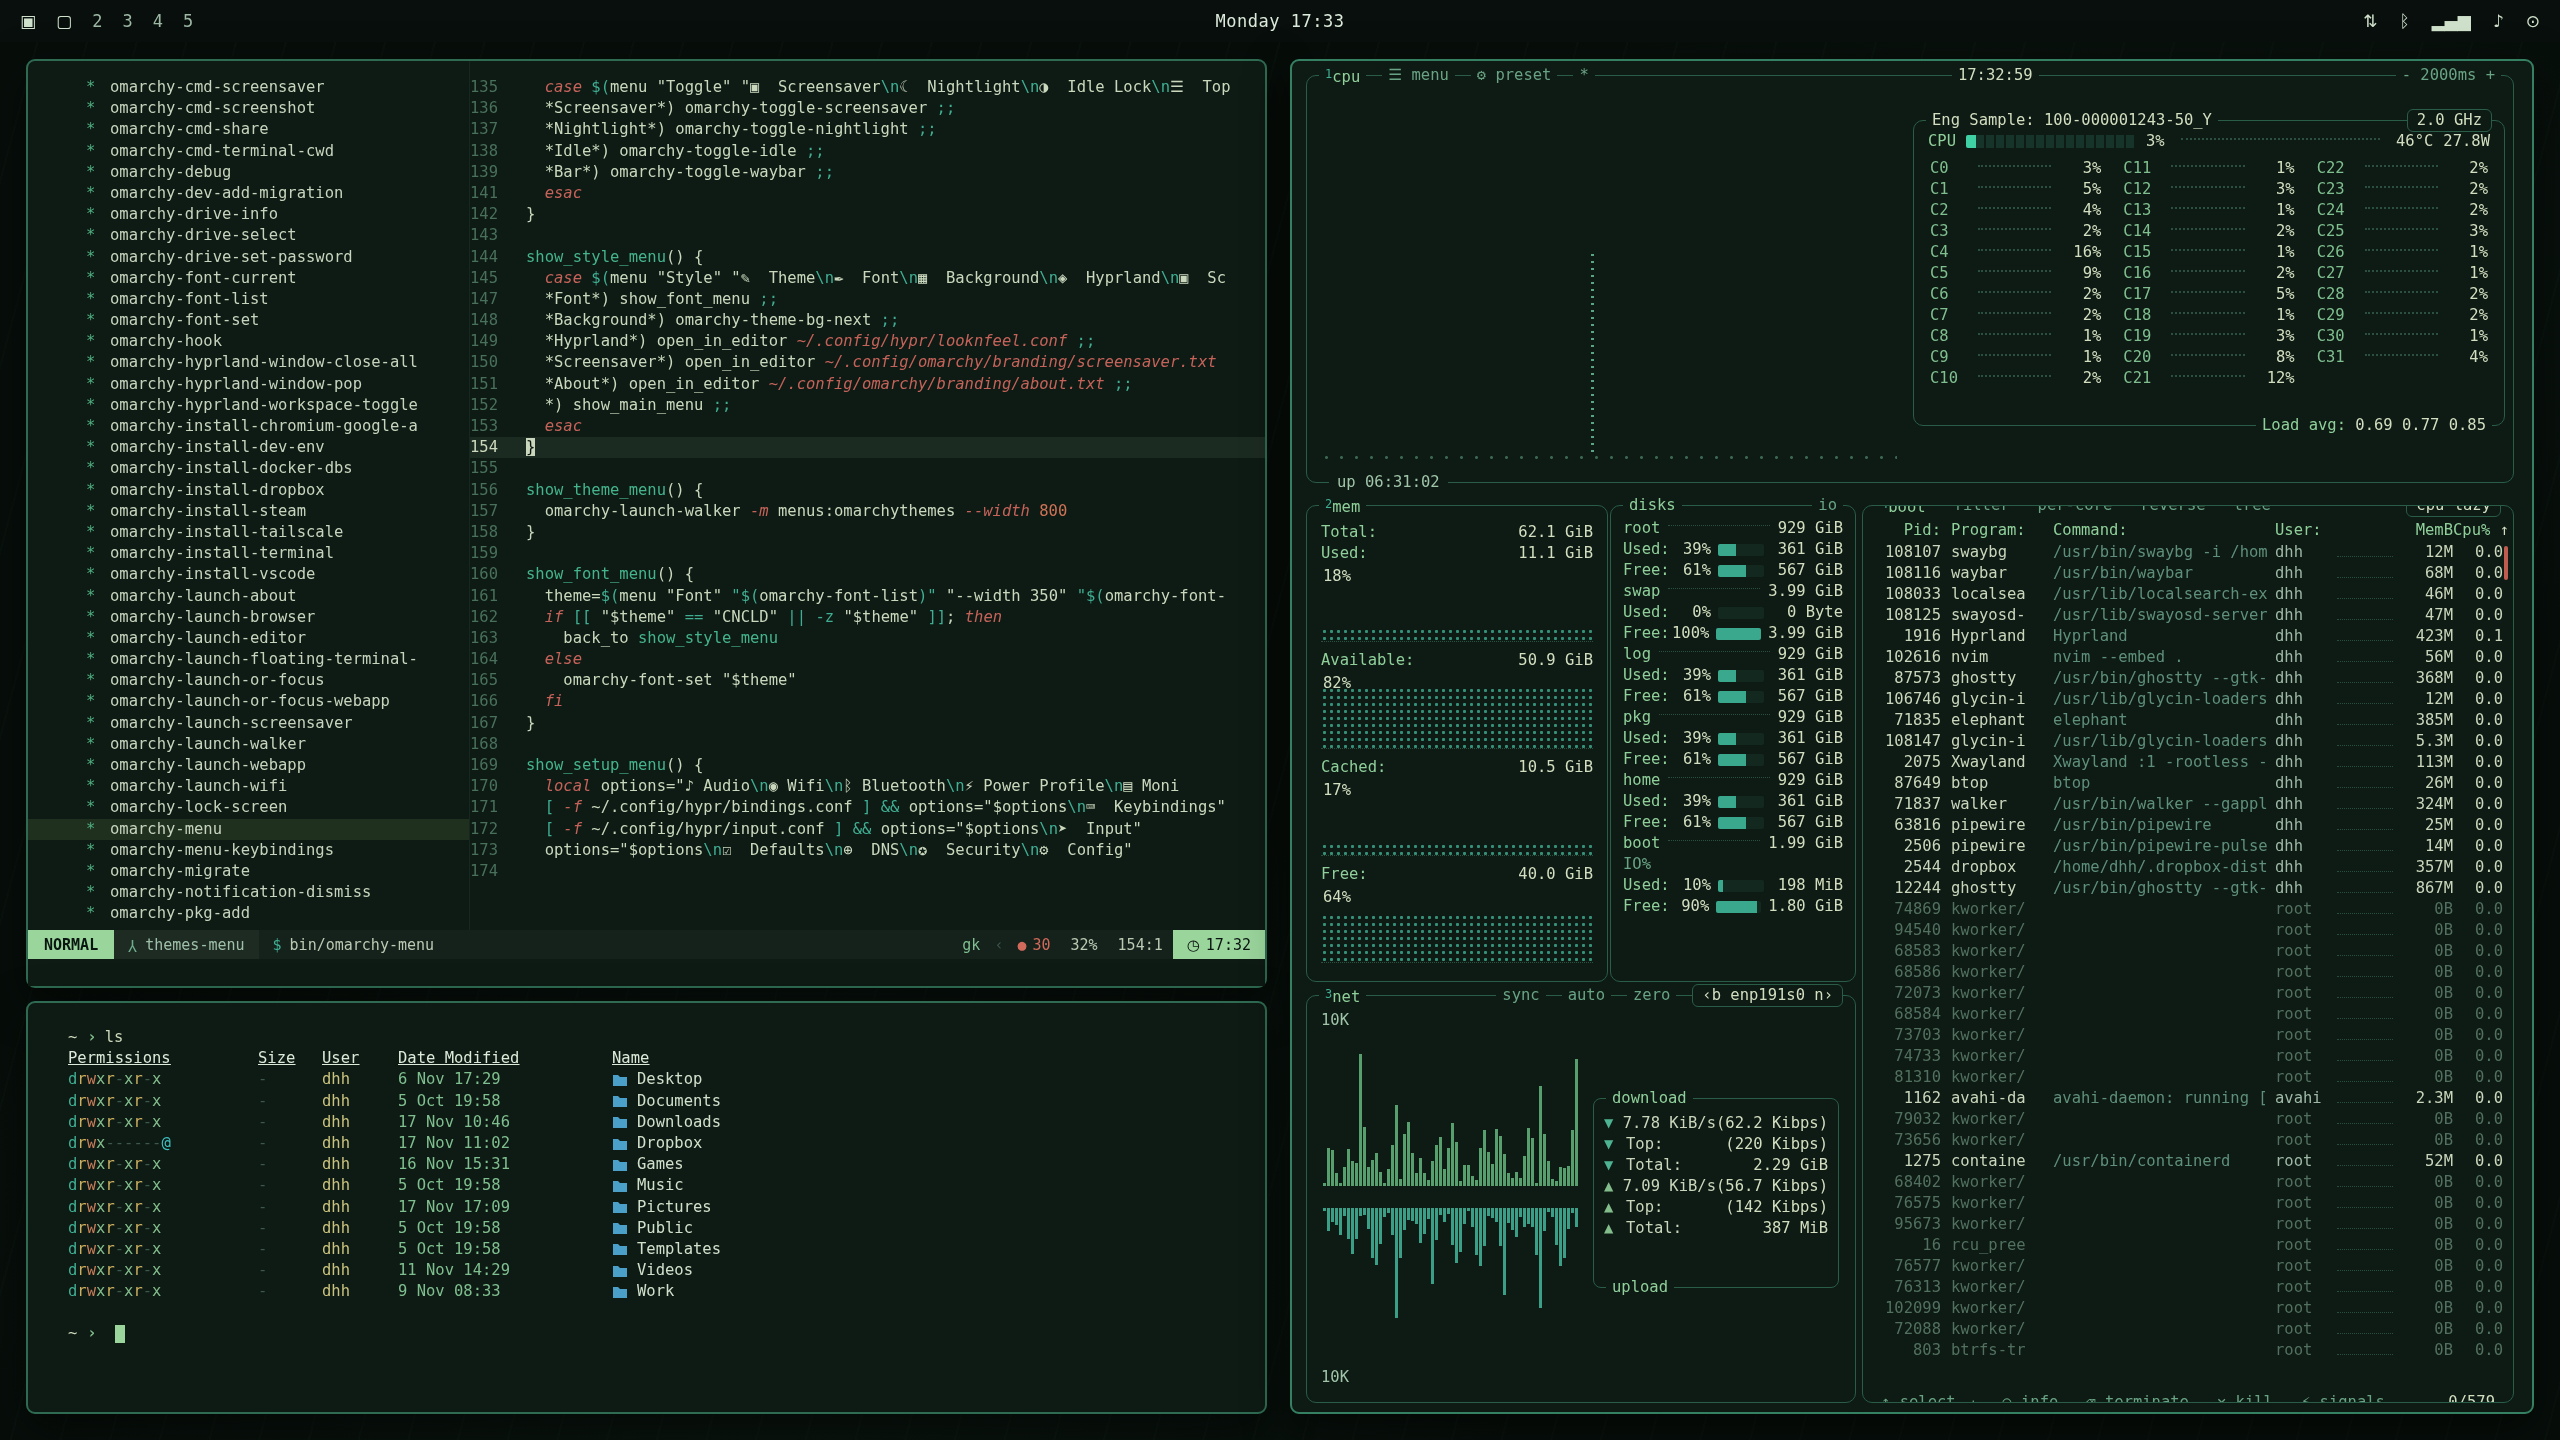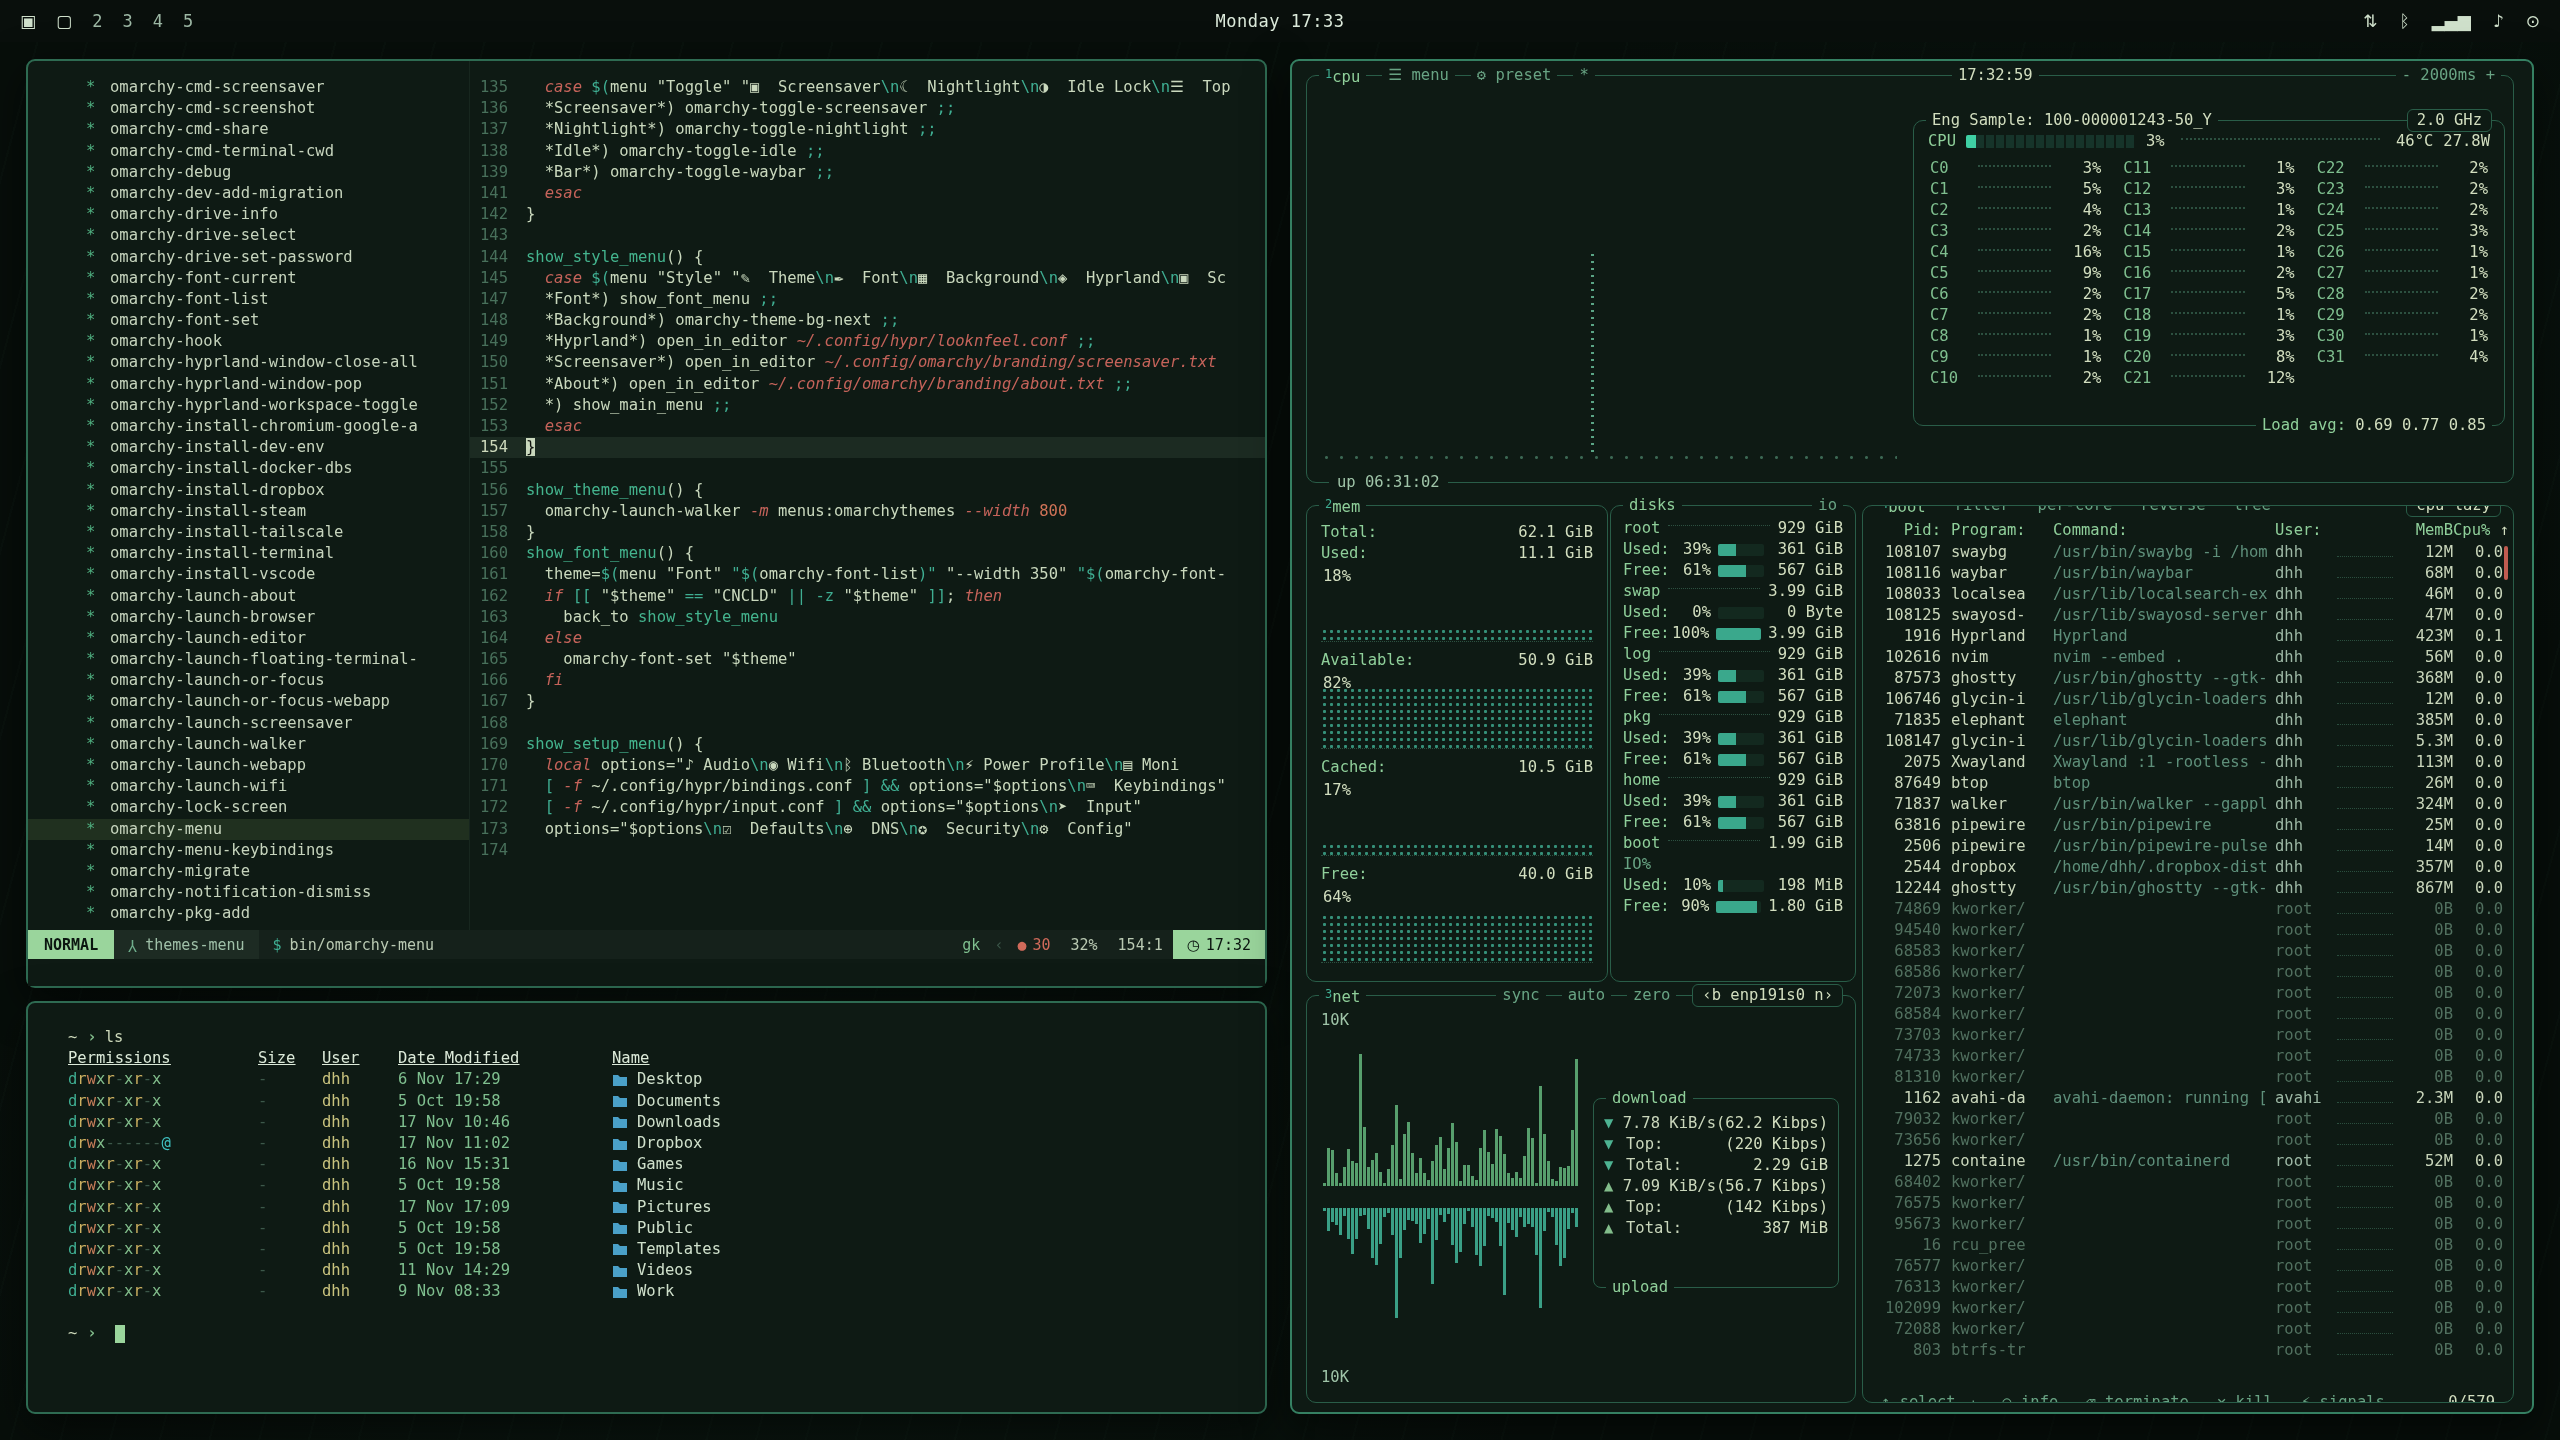--- a/index.html
+++ b/index.html
@@ -24,21 +24,21 @@
   
   #nvim{left:26px;top:59px;width:1241px;height:929px;display:flex;flex-direction:column}
   #nvim .content{flex:1;display:flex;overflow:hidden;font-size:15.5px;line-height:21.2px}
   .file-pane{width:442px;padding:16px 0 0 58px;border-right:1px solid #17261e;overflow:hidden}
   .file-item{display:flex;white-space:pre;height:21.2px}
   .file-item .star{color:#4fae7f;width:24px}
   .file-item .fname{color:#c6d4bd}
   .file-item.active{background:#20301f;margin-left:-58px;padding-left:58px;width:442px}
   .code-pane{flex:1;padding-top:16px;overflow:hidden;position:relative}
   .code-line{display:flex;height:21.2px;white-space:pre}
-  .code-line .ln{width:56px;text-align:right;padding-right:18px;color:#48705b;flex:none}
+  .code-line .ln{width:56px;text-align:left;padding-right:18px;color:#48705b;flex:none}
   .code-line .lt{flex:1}
   .code-line.cursorline{background:#1c2b22}
   .code-line.cursorline .ln{color:#cdd9bc}
   .cseg-d{color:#c9d8bd}.cseg-s{color:#c9d8bd}
   .cseg-k{color:#c5635a;font-style:italic}
   .cseg-p{color:#c5635a;font-style:italic}
   .cseg-t{color:#3fae92}.cseg-e{color:#3fae92}
   .cseg-f{color:#44b48e}.cseg-n{color:#cf7357}
   .cseg-cursor{background:#c9d8bd;color:#10140f}
   .statusline{height:29px;background:#15211b;display:flex;align-items:stretch;font-size:15px}
@@ -230,20 +230,21 @@
         <div class="code-line"><span class="ln">149</span><span class="lt"><span class="cseg-d">  *Hyprland*) open_in_editor </span><span class="cseg-p">~/.config/hypr/looknfeel.conf</span><span class="cseg-d"> </span><span class="cseg-t">;;</span></span></div>
         <div class="code-line"><span class="ln">150</span><span class="lt"><span class="cseg-d">  *Screensaver*) open_in_editor </span><span class="cseg-p">~/.config/omarchy/branding/screensaver.txt</span></span></div>
         <div class="code-line"><span class="ln">151</span><span class="lt"><span class="cseg-d">  *About*) open_in_editor </span><span class="cseg-p">~/.config/omarchy/branding/about.txt</span><span class="cseg-d"> </span><span class="cseg-t">;;</span></span></div>
         <div class="code-line"><span class="ln">152</span><span class="lt"><span class="cseg-d">  *) show_main_menu </span><span class="cseg-t">;;</span></span></div>
         <div class="code-line"><span class="ln">153</span><span class="lt"><span class="cseg-k">  esac</span></span></div>
         <div class="code-line cursorline"><span class="ln">154</span><span class="lt"><span class="cseg-cursor">}</span></span></div>
         <div class="code-line"><span class="ln">155</span><span class="lt"></span></div>
         <div class="code-line"><span class="ln">156</span><span class="lt"><span class="cseg-f">show_theme_menu</span><span class="cseg-d">() {</span></span></div>
         <div class="code-line"><span class="ln">157</span><span class="lt"><span class="cseg-d">  omarchy-launch-walker </span><span class="cseg-p">-m</span><span class="cseg-d"> menus:omarchythemes </span><span class="cseg-p">--width</span><span class="cseg-d"> </span><span class="cseg-n">800</span></span></div>
         <div class="code-line"><span class="ln">158</span><span class="lt"><span class="cseg-d">}</span></span></div>
+        <div class="code-line"><span class="ln">159</span><span class="lt"></span></div>
         <div class="code-line"><span class="ln">160</span><span class="lt"><span class="cseg-f">show_font_menu</span><span class="cseg-d">() {</span></span></div>
         <div class="code-line"><span class="ln">161</span><span class="lt"><span class="cseg-d">  theme=</span><span class="cseg-t">$(</span><span class="cseg-d">menu </span><span class="cseg-s">"Font" </span><span class="cseg-t">"$(</span><span class="cseg-d">omarchy-font-list</span><span class="cseg-t">)"</span><span class="cseg-d"> </span><span class="cseg-s">"--width 350"</span><span class="cseg-d"> </span><span class="cseg-t">"$(</span><span class="cseg-d">omarchy-font-</span></span></div>
         <div class="code-line"><span class="ln">162</span><span class="lt"><span class="cseg-k">  if </span><span class="cseg-t">[[ </span><span class="cseg-s">"$theme"</span><span class="cseg-d"> </span><span class="cseg-t">==</span><span class="cseg-d"> </span><span class="cseg-s">"CNCLD"</span><span class="cseg-d"> </span><span class="cseg-t">||</span><span class="cseg-d"> </span><span class="cseg-t">-z</span><span class="cseg-d"> </span><span class="cseg-s">"$theme"</span><span class="cseg-t"> ]]</span><span class="cseg-d">; </span><span class="cseg-k">then</span></span></div>
         <div class="code-line"><span class="ln">163</span><span class="lt"><span class="cseg-d">    back_to </span><span class="cseg-f">show_style_menu</span></span></div>
         <div class="code-line"><span class="ln">164</span><span class="lt"><span class="cseg-k">  else</span></span></div>
         <div class="code-line"><span class="ln">165</span><span class="lt"><span class="cseg-d">    omarchy-font-set </span><span class="cseg-s">"$theme"</span></span></div>
         <div class="code-line"><span class="ln">166</span><span class="lt"><span class="cseg-k">  fi</span></span></div>
         <div class="code-line"><span class="ln">167</span><span class="lt"><span class="cseg-d">}</span></span></div>
         <div class="code-line"><span class="ln">168</span><span class="lt"></span></div>
         <div class="code-line"><span class="ln">169</span><span class="lt"><span class="cseg-f">show_setup_menu</span><span class="cseg-d">() {</span></span></div>

